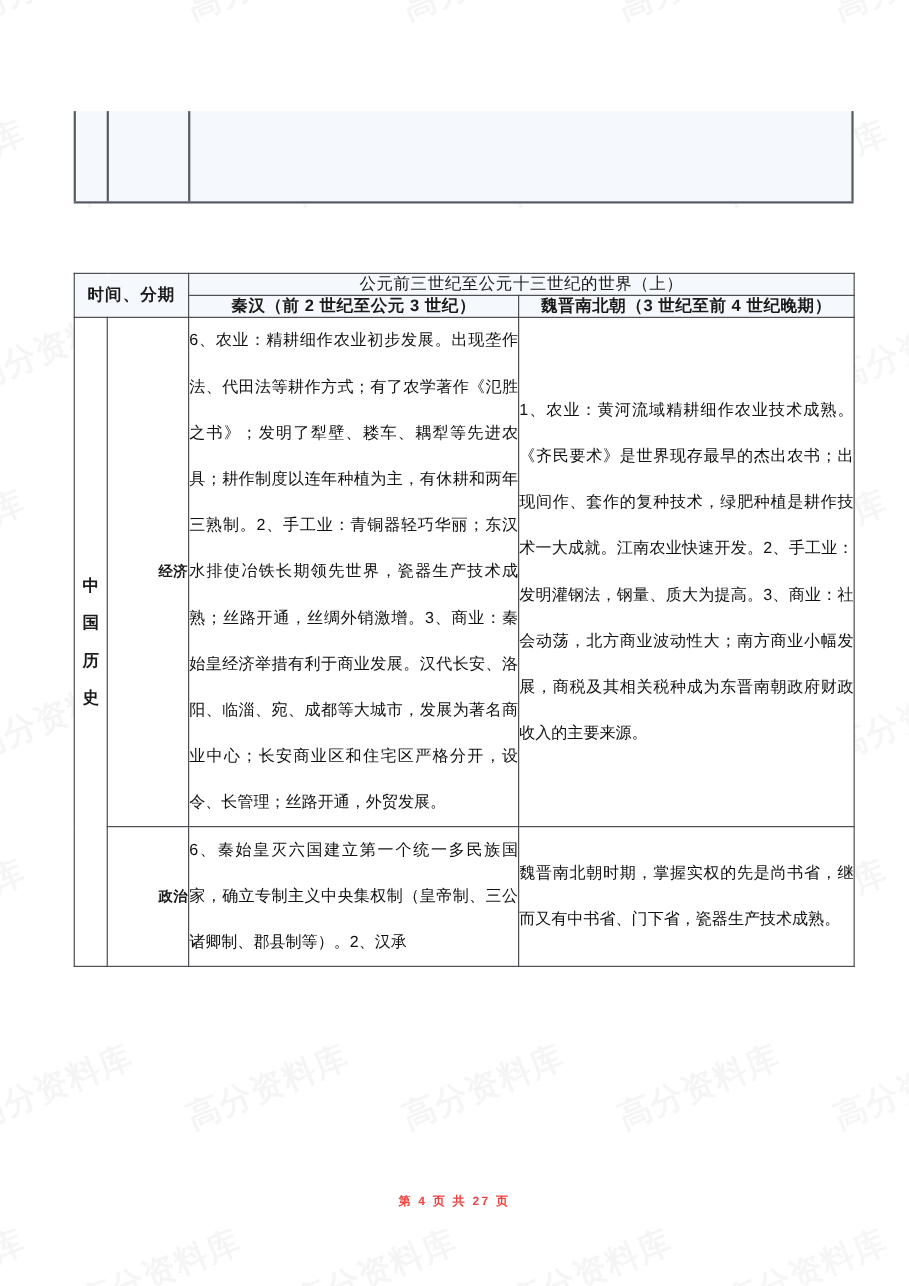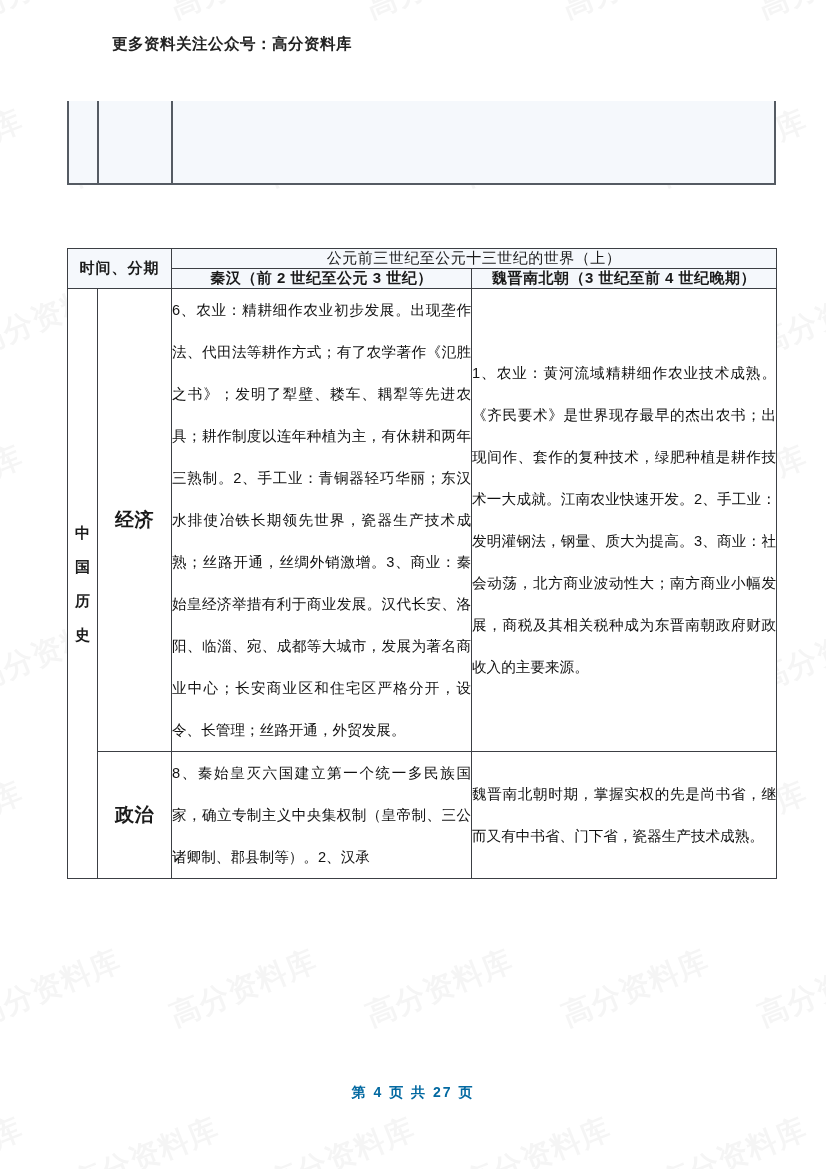--- a/index.html
+++ b/index.html
@@ -125,45 +125,45 @@
     font-weight: 700;
     font-size: 15px;
     line-height: 34px;
     letter-spacing: 0;
   }
   .vert-label span {
     display: block;
   }
 
   .cat-label {
-    text-align: center;
-    font-weight: 700;
-    font-size: 19px;
+    text-align: right;
+    font-weight: 700;
+    font-size: 13px;
     letter-spacing: 0.5px;
   }
 
   .body-cell {
     font-size: 14.6px;
     line-height: 42px;
     text-align: justify;
     text-justify: inter-ideograph;
     padding: 6px 9px 8px 9px;
     vertical-align: middle;
     color: #111111;
   }
 
   #page-footer {
     position: absolute;
     left: 0;
     right: 0;
     top: 1084px;
     text-align: center;
-    font-size: 14px;
-    font-weight: 700;
-    color: #0369a1;
+    font-size: 11px;
+    font-weight: 700;
+    color: #ef4444;
     letter-spacing: 2px;
   }
 </style>
 </head>
 <body>
 
 <div id="watermark-layer">
     <div class="wm" style="left: -30px; top: -40px;">高分资料库</div>
     <div class="wm" style="left: 166px; top: -40px;">高分资料库</div>
     <div class="wm" style="left: 362px; top: -40px;">高分资料库</div>
@@ -201,21 +201,20 @@
     <div class="wm" style="left: 754px; top: 968px;">高分资料库</div>
     <div class="wm" style="left: -128px; top: 1136px;">高分资料库</div>
     <div class="wm" style="left: 68px; top: 1136px;">高分资料库</div>
     <div class="wm" style="left: 264px; top: 1136px;">高分资料库</div>
     <div class="wm" style="left: 460px; top: 1136px;">高分资料库</div>
     <div class="wm" style="left: 656px; top: 1136px;">高分资料库</div>
   </div>
 
 <div id="page">
 
-  <div id="doc-header">更多资料关注公众号：高分资料库</div>
 
   <div id="top-fragment">
     <div class="vline v0"></div>
     <div class="vline v1"></div>
     <div class="vline v2"></div>
     <div class="vline v3"></div>
   </div>
 
   <table id="main-table">
     <colgroup>
@@ -241,21 +240,21 @@
           <span>历</span>
           <span>史</span>
         </td>
         <td class="cat-label">经济</td>
         <td class="body-cell">6、农业：精耕细作农业初步发展。出现垄作法、代田法等耕作方式；有了农学著作《氾胜之书》；发明了犁壁、耧车、耦犁等先进农具；耕作制度以连年种植为主，有休耕和两年三熟制。2、手工业：青铜器轻巧华丽；东汉水排使冶铁长期领先世界，瓷器生产技术成熟；丝路开通，丝绸外销激增。3、商业：秦始皇经济举措有利于商业发展。汉代长安、洛阳、临淄、宛、成都等大城市，发展为著名商业中心；长安商业区和住宅区严格分开，设令、长管理；丝路开通，外贸发展。</td>
         <td class="body-cell">1、农业：黄河流域精耕细作农业技术成熟。《齐民要术》是世界现存最早的杰出农书；出现间作、套作的复种技术，绿肥种植是耕作技术一大成就。江南农业快速开发。2、手工业：发明灌钢法，钢量、质大为提高。3、商业：社会动荡，北方商业波动性大；南方商业小幅发展，商税及其相关税种成为东晋南朝政府财政收入的主要来源。</td>
       </tr>
 
       <tr>
         <td class="cat-label">政治</td>
-        <td class="body-cell">8、秦始皇灭六国建立第一个统一多民族国家，确立专制主义中央集权制（皇帝制、三公诸卿制、郡县制等）。2、汉承</td>
+        <td class="body-cell">6、秦始皇灭六国建立第一个统一多民族国家，确立专制主义中央集权制（皇帝制、三公诸卿制、郡县制等）。2、汉承</td>
         <td class="body-cell">魏晋南北朝时期，掌握实权的先是尚书省，继而又有中书省、门下省，瓷器生产技术成熟。</td>
       </tr>
     </tbody>
   </table>
 
   <div id="page-footer">第 4 页 共 27 页</div>
 
 </div>
 
 </body></html>

